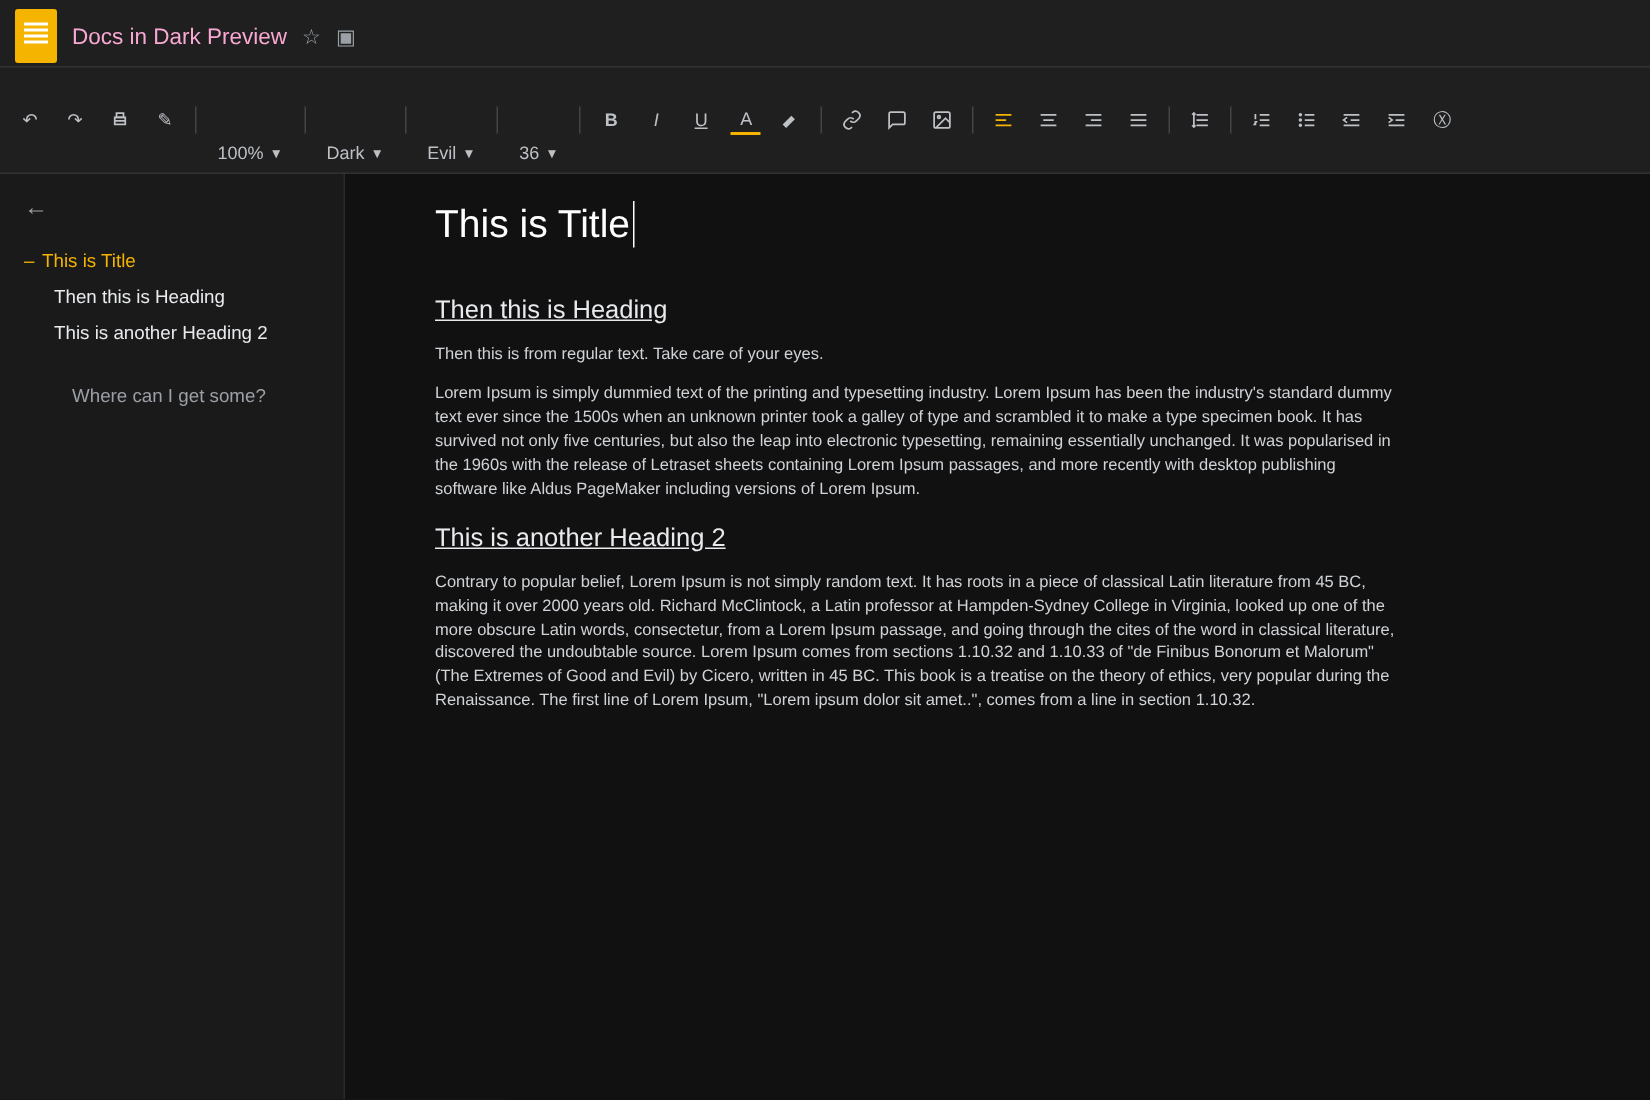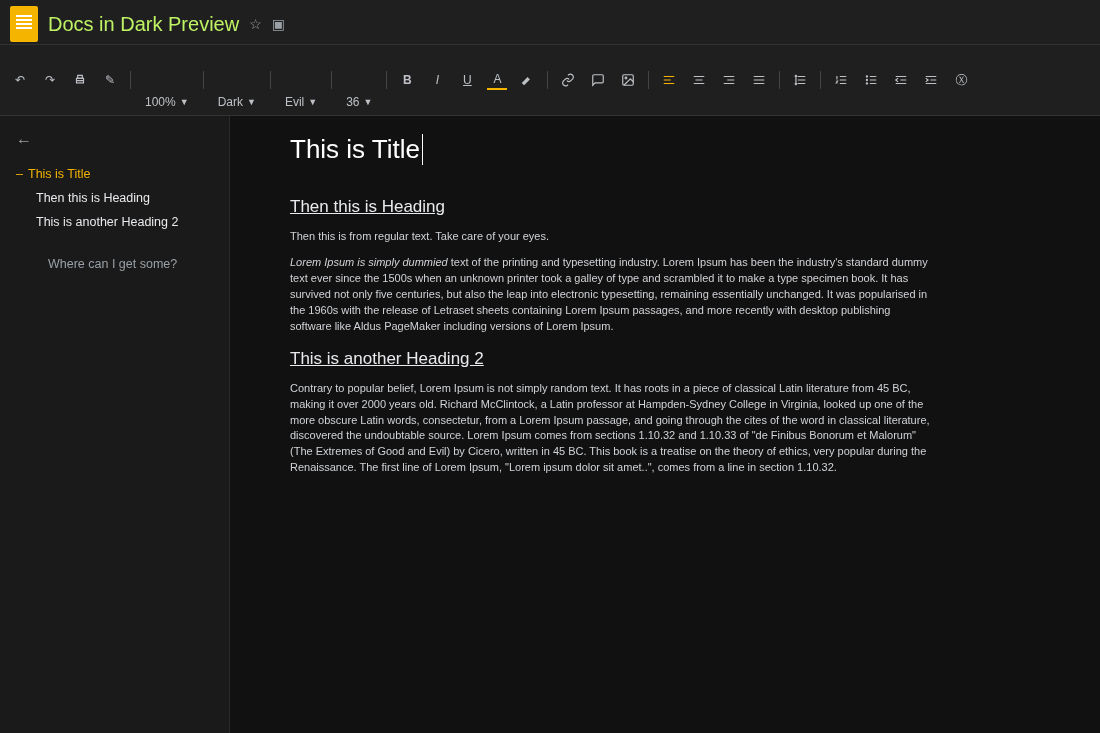--- a/index.html
+++ b/index.html
@@ -20,21 +20,21 @@
 .docs-logo {
   width: 28px; height: 36px; background: #f4b400;
   border-radius: 2px; position: relative; flex: 0 0 auto;
 }
 .docs-logo::before {
   content:""; position:absolute; left:6px; top:9px; width:16px; height:2px; background:#fff;
   box-shadow: 0 4px 0 #fff, 0 8px 0 #fff, 0 12px 0 #fff;
 }
 .title-group { display:flex; flex-direction:column; gap:2px; }
 .doc-title-row{ display:flex; align-items:center; gap:10px;}
-.doc-title { font-size: 20px; color: #bef264; }
+.doc-title { font-size: 15px; color: #f9a8d4; }
 .star-icon, .folder-icon { color:#9aa0a6; font-size:14px; }
 .menubar { display:flex; gap:14px; font-size:12.5px; color:#bdc1c6; align-items:center;}
 .menubar span { cursor:pointer; }
 .save-status { text-decoration: underline; color:#9aa0a6; margin-left:8px;}
 .toolbar {
   display:flex; align-items:center; gap:10px; padding:4px 10px;
   background:#1f1f1f; border-top:1px solid #333; border-bottom:1px solid #333;
   font-size:12px; color:#bdc1c6;
 }
 .tbtn { width:20px; height:20px; display:flex; align-items:center; justify-content:center; cursor:pointer; color:#bdc1c6;}
@@ -65,21 +65,21 @@
   display:inline-block; border-right:1px solid #fff; padding-right:2px;
 }
 .doc-page h2{
   font-size:17px; text-decoration:underline; color:#e8eaed; margin:14px 0 12px 0; font-weight:400;
 }
 .doc-page p{
   font-size:11px; line-height:1.45; color:#d0d3d7; margin-bottom:10px;
 }
 .doc-page .intro{ font-size:11px; }
 .doc-page .bold{ font-weight:normal;text-align:right; }
-.doc-page .italic{ font-style:italic; }
+.doc-page .italic{ }
 svg { display:block; }
 </style>
 </head>
 <body>
 
 <div class="app">
 
   <div class="titlebar">
     <div class="docs-logo"></div>
     <div class="title-group">

